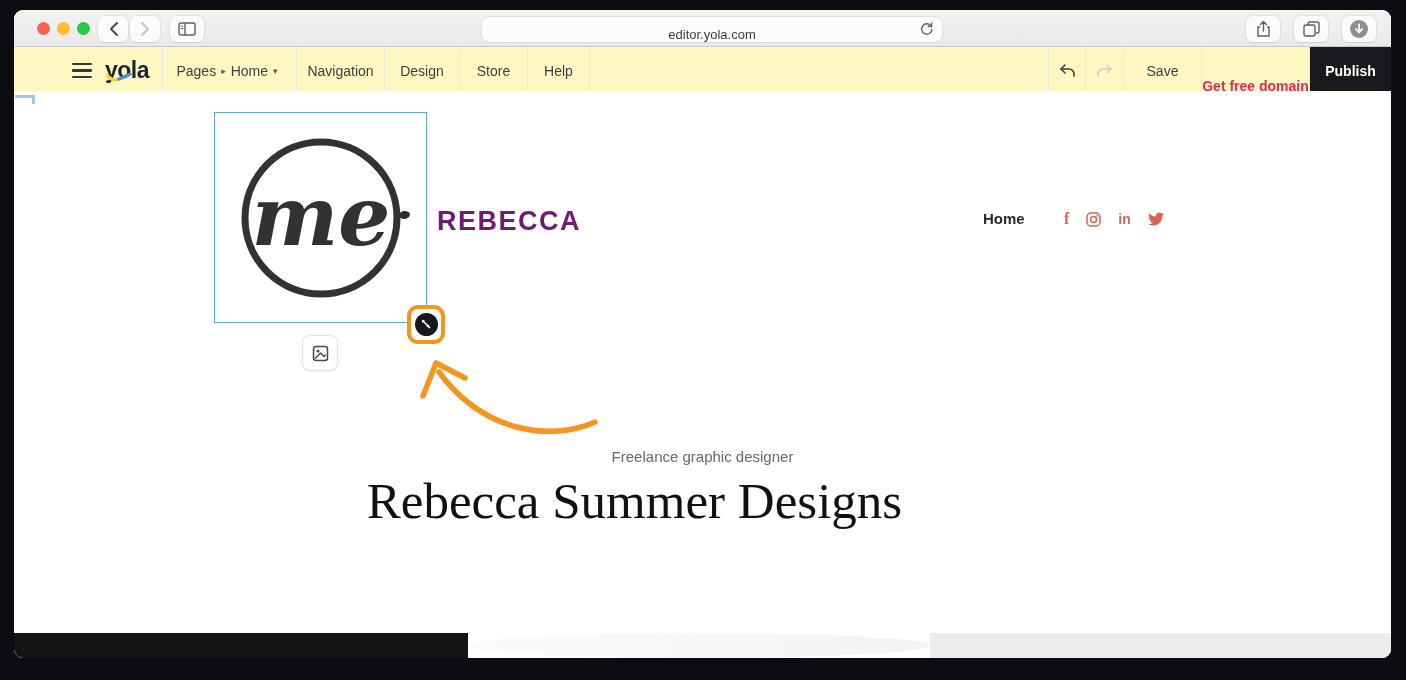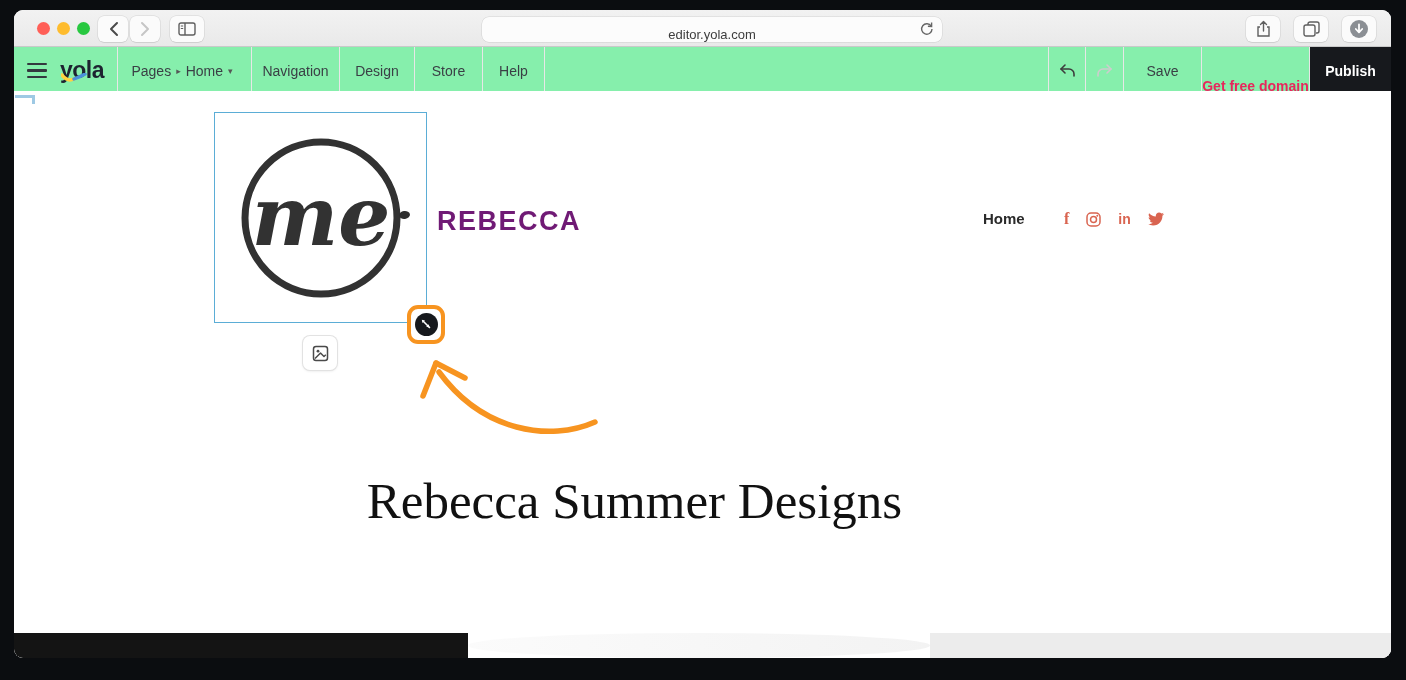--- a/index.html
+++ b/index.html
@@ -19,23 +19,23 @@
   .tb-btn { position:absolute; top:6px; height:26px; background:#fbfbfb; border-radius:6px;
             box-shadow:0 0 0 0.5px rgba(0,0,0,.12), 0 1px 1px rgba(0,0,0,.06);
             display:flex; align-items:center; justify-content:center; }
   .url-bar { position:absolute; left:468px; top:7px; width:460px; height:25px; background:#fcfcfc;
              border-radius:7px; box-shadow:0 0 0 0.5px rgba(0,0,0,.12);
              display:flex; align-items:flex-end; justify-content:center;
              font-size:13px; color:#3d3d3d; }
   .url-bar .reload { position:absolute; right:8px; top:4px; }
 
   
-  .yolabar { position:absolute; left:0; top:37px; width:100%; height:48px; background:#86efac;
+  .yolabar { position:absolute; left:0; top:37px; width:100%; height:48px; background:#fef9c3;
              border-bottom:1px solid #d9d9d9; display:flex; align-items:stretch;
-             font-size:14px; color:#3a3f45; }
+             font-size:14px; color:#3a3f45;padding-left:45px; }
   .cell { display:flex; align-items:center; justify-content:center; border-right:1px solid #e7e7e7; }
   .cell.first { border-left:1px solid #e7e7e7; }
   .brandzone { width:103px; display:flex; align-items:center; gap:13px; padding-left:13px; }
   .hamburger { width:20px; display:flex; flex-direction:column; gap:4px; cursor:pointer; }
   .hamburger span { display:block; height:2.5px; background:#33383e; border-radius:1px; }
   .yola-logo { position:relative; font-size:23px; font-weight:700; letter-spacing:-0.5px; color:#1d2330; }
   .yola-swoosh { position:absolute; left:1px; top:16px; }
   .caret { font-size:9px; color:#555; margin:0 5px; }
   .spacer { flex:1; }
   .save-cell { width:78px; }
@@ -250,20 +250,21 @@
         <path d="M3 13.5 L8.5 8 L12 11.5 L13.8 9.8" fill="none" stroke="#4a4a4a" stroke-width="1.5" stroke-linejoin="round"></path>
       </svg>
     </div>
 
     <svg class="anno-arrow" width="200" height="90" viewBox="0 0 200 90">
       <path d="M190 72 C 145 92 78 82 34 22" fill="none" stroke="#f79420" stroke-width="5.5" stroke-linecap="round"></path>
       <path d="M18 46 L31 13" fill="none" stroke="#f79420" stroke-width="5.5" stroke-linecap="round"></path>
       <path d="M31 13 L60 28" fill="none" stroke="#f79420" stroke-width="5.5" stroke-linecap="round"></path>
     </svg>
 
+    <div class="site-subtitle">Freelance graphic designer</div>
     <div class="site-heading">Rebecca Summer Designs</div>
 
     <div class="strip dark"></div>
     <div class="strip light"></div>
     <div class="strip gray"></div>
   </div>
 
 </div>
 
 </body></html>

